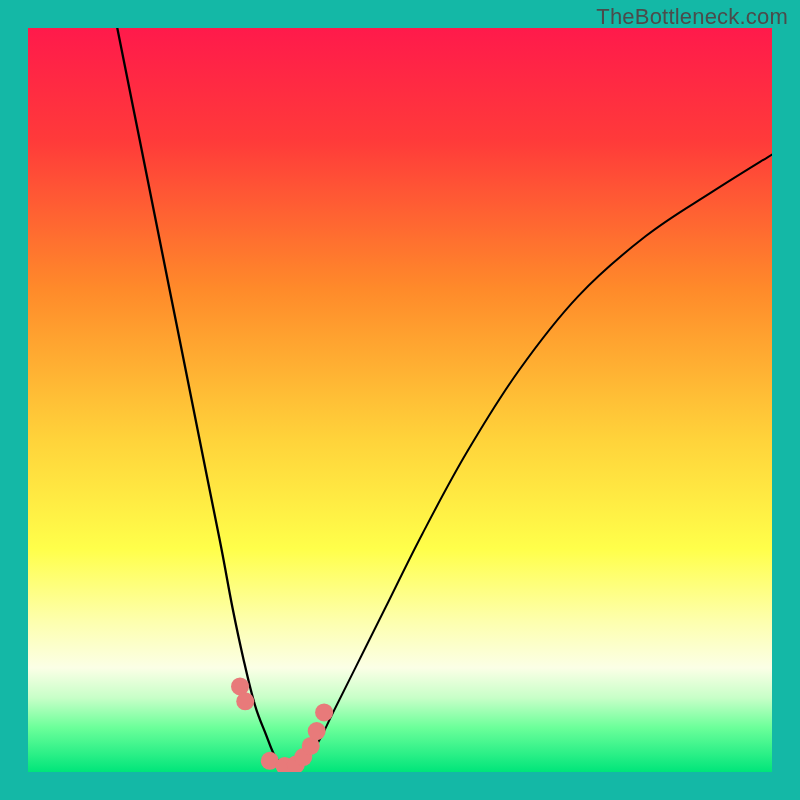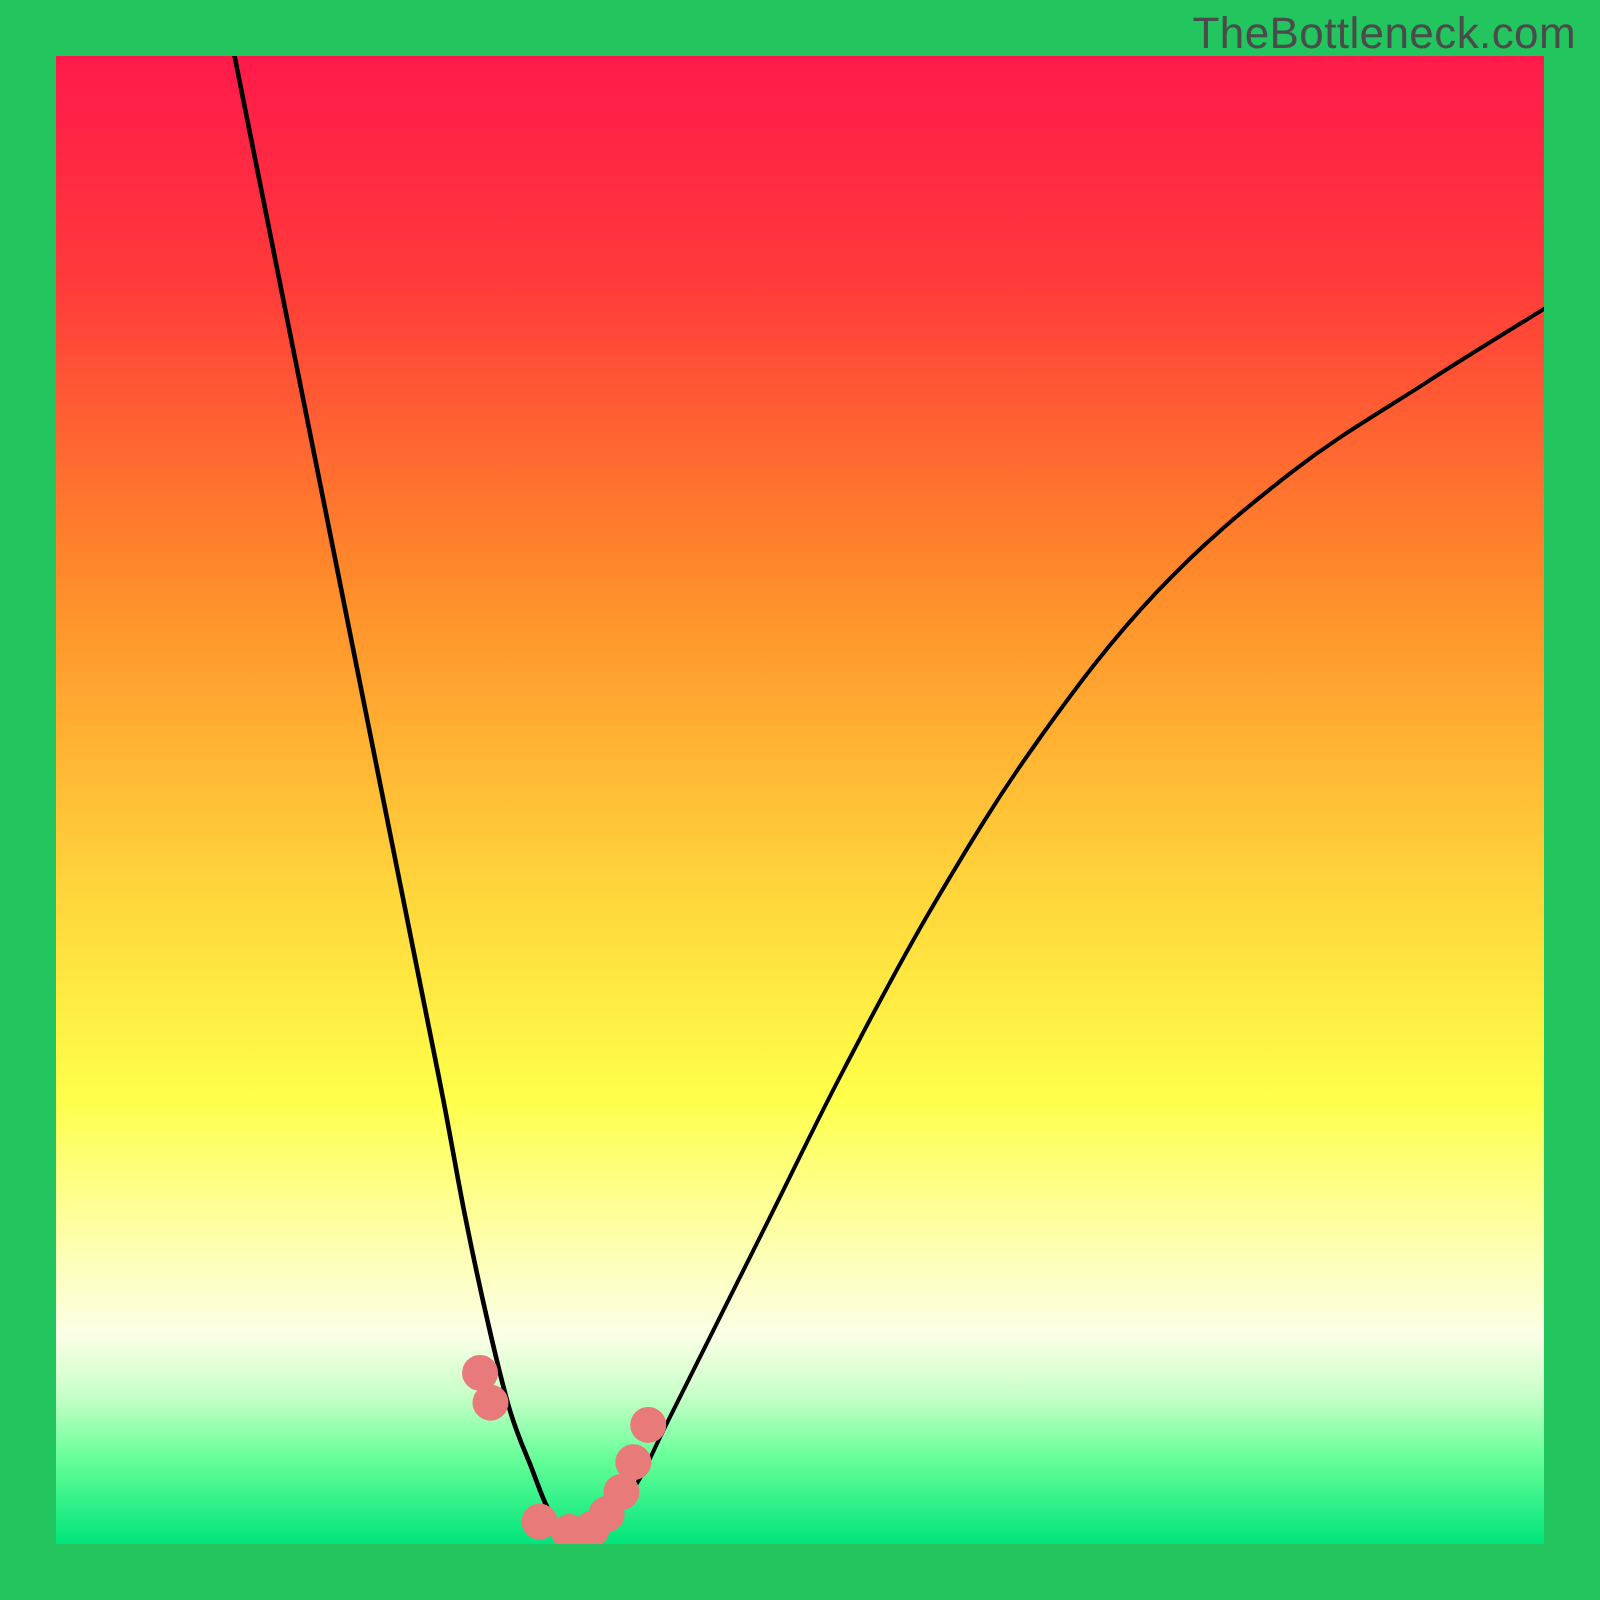--- a/index.html
+++ b/index.html
@@ -10,21 +10,21 @@
     overflow: hidden;
     background: #000;
     font-family: Arial, Helvetica, sans-serif;
   }
   .frame {
     position: absolute;
     top: 0;
     left: 0;
     width: 800px;
     height: 800px;
-    background: #22c55e;
+    background: #14b8a6;
   }
   .plot-area {
     position: absolute;
     top: 28px;
     left: 28px;
     width: 744px;
     height: 744px;
     overflow: hidden;
     
   }

